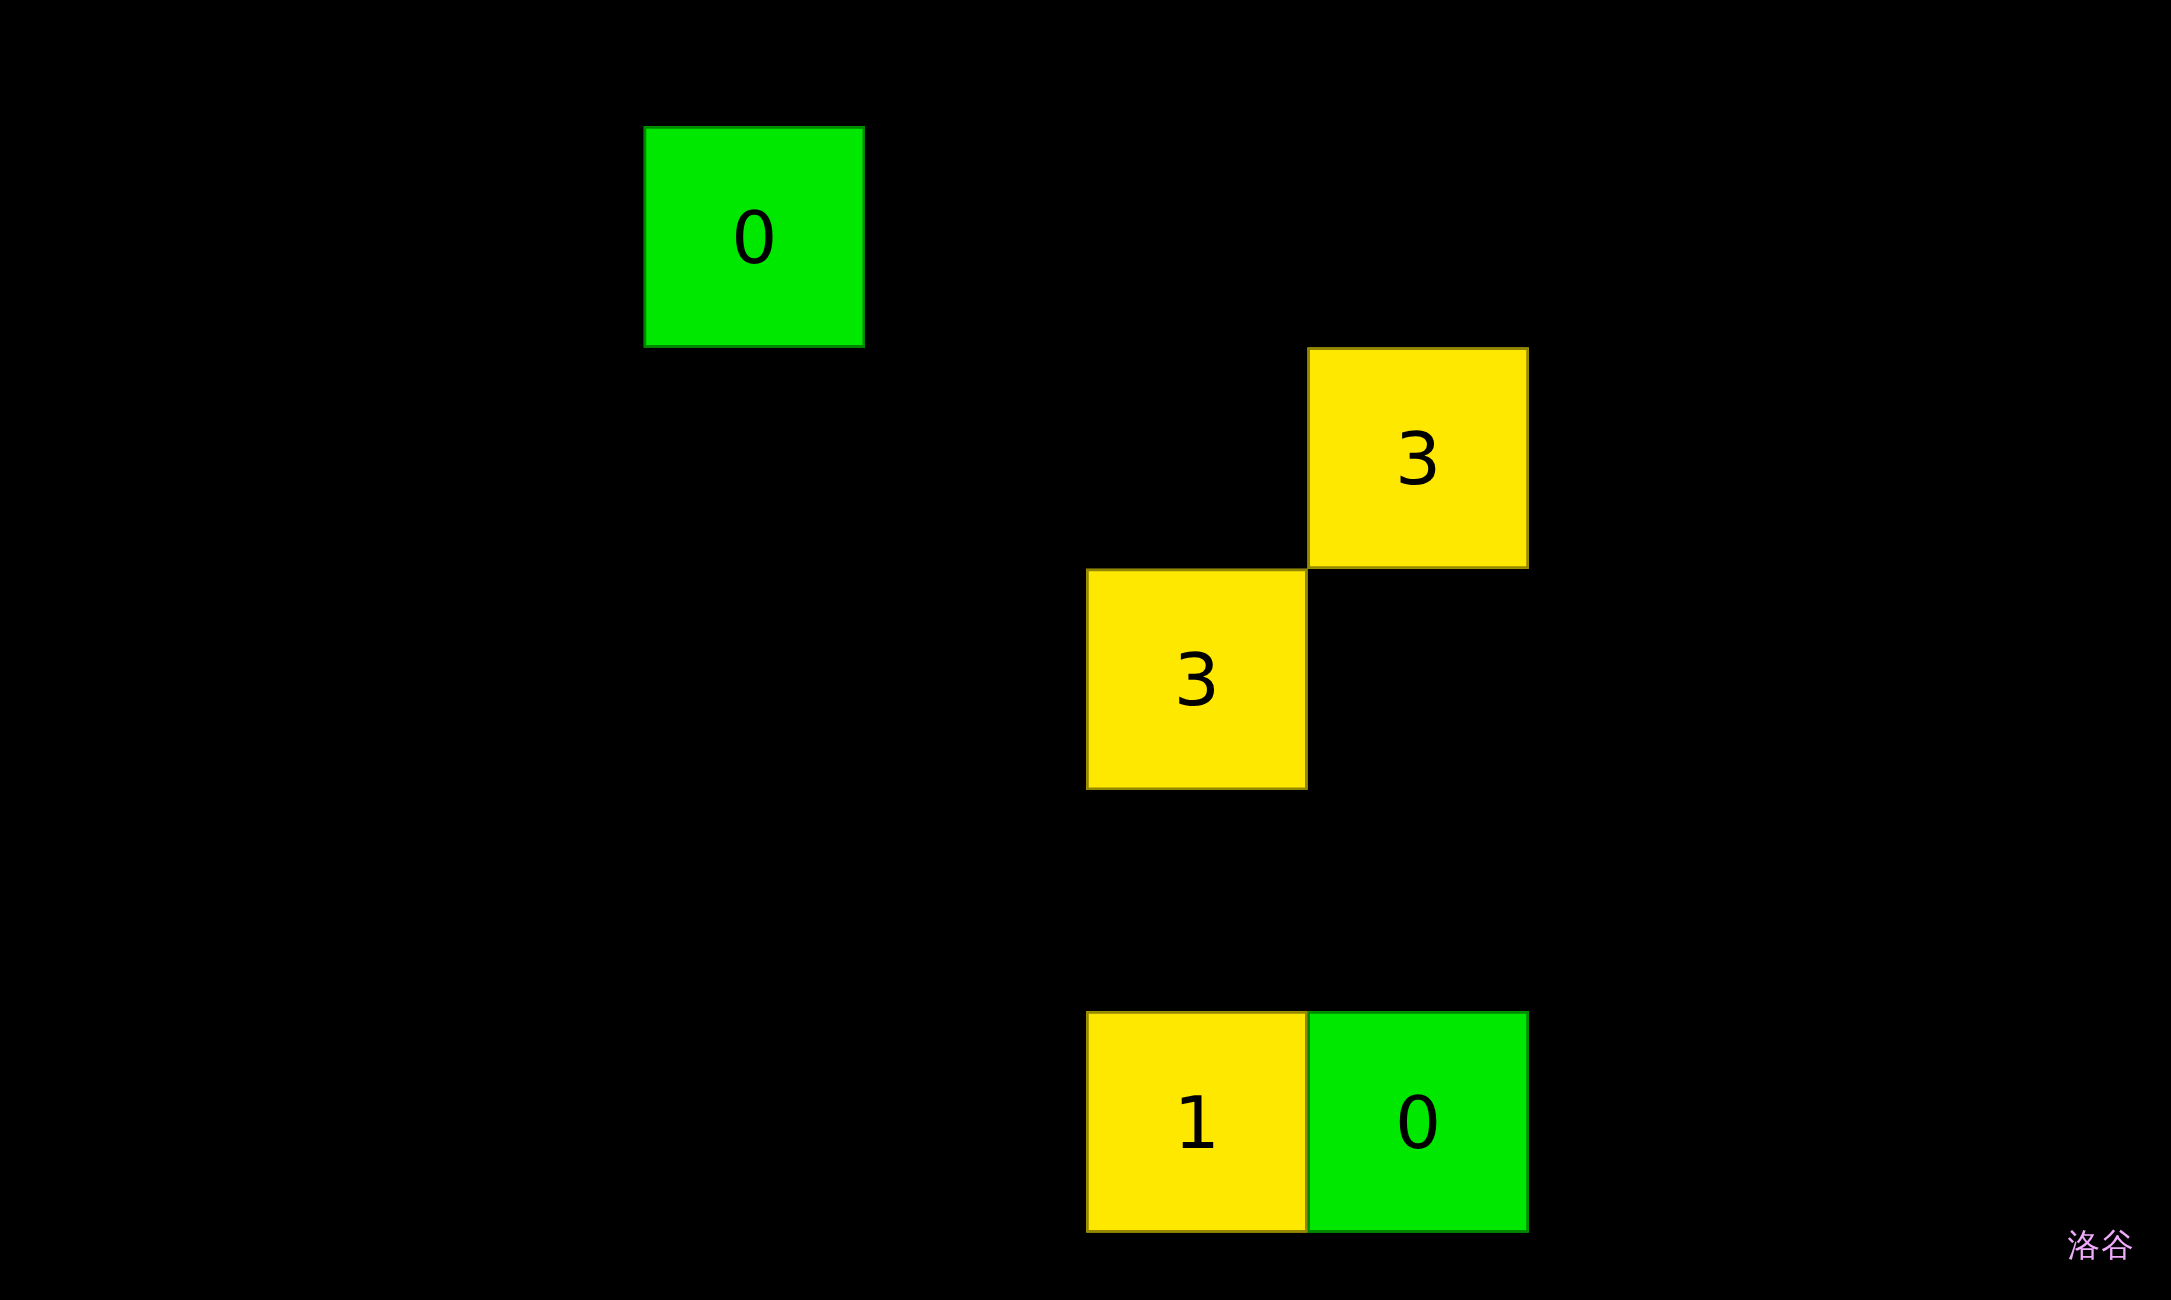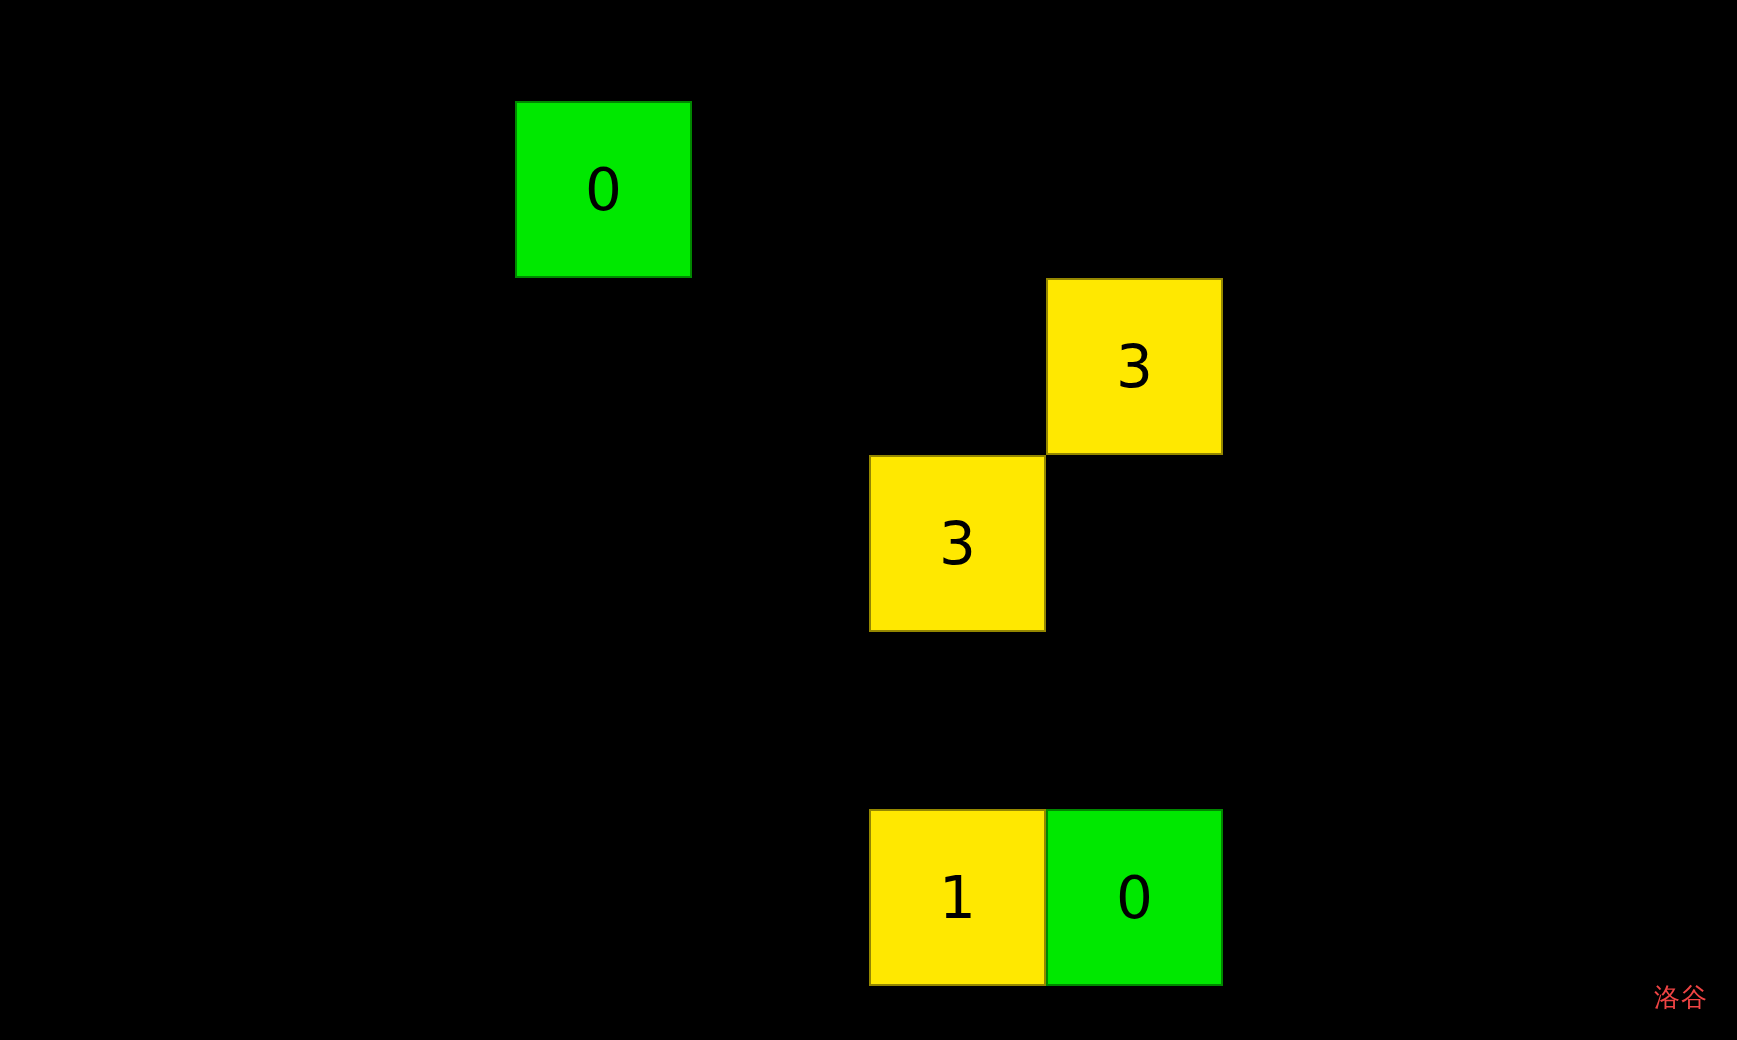--- a/index.html
+++ b/index.html
@@ -56,14 +56,14 @@
       <div class="cell yellow" style="left: 869px; top: 455px; width: 177px; height: 177px; background-color: rgb(255, 232, 0); border-color: rgb(148, 135, 0);">
         <span class="digit" style="color: rgb(0, 0, 0);">3</span>
       </div>
       <div class="cell yellow" style="left: 869px; top: 809px; width: 177px; height: 177px; background-color: rgb(255, 232, 0); border-color: rgb(148, 135, 0);">
         <span class="digit" style="color: rgb(0, 0, 0);">1</span>
       </div>
       <div class="cell green" style="left: 1046px; top: 809px; width: 177px; height: 177px; background-color: rgb(0, 232, 0); border-color: rgb(0, 135, 0);">
         <span class="digit" style="color: rgb(0, 0, 0);">0</span>
       </div>
     </div>
-  <div class="watermark" style="color: #ef4444; right: 29px; top: 984px;">洛谷</div>
+  <div class="watermark" style="color: #f0abfc; right: 29px; top: 984px;">洛谷</div>
 </div>
 
 </body></html>

